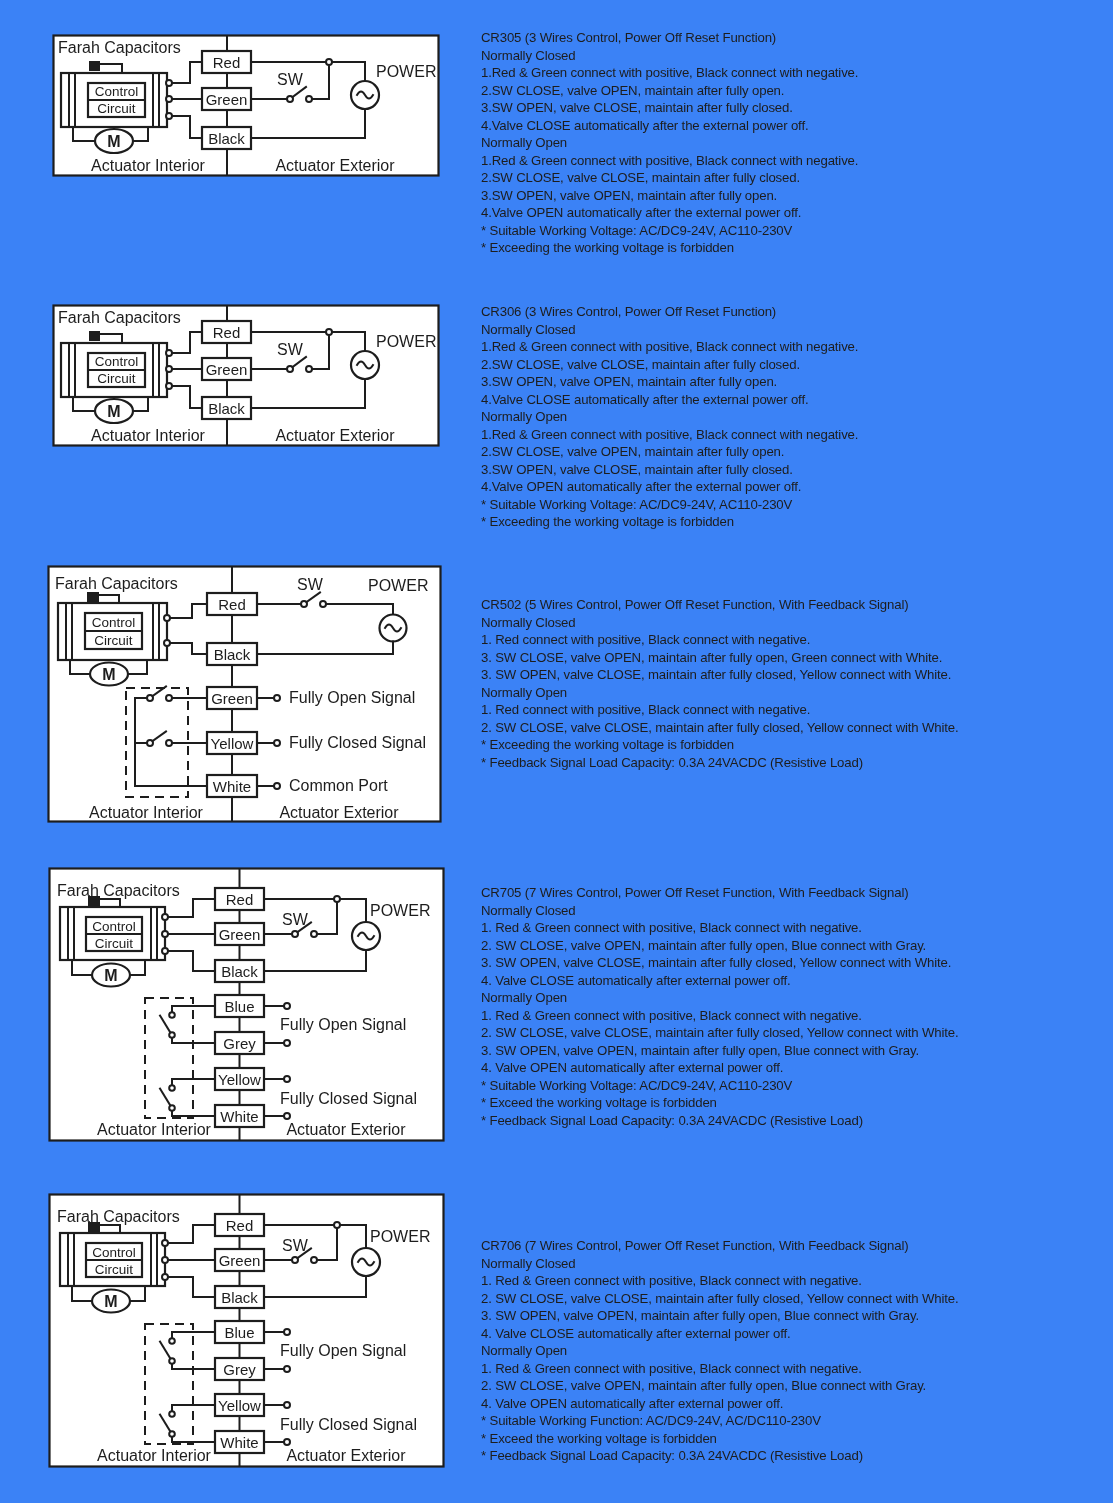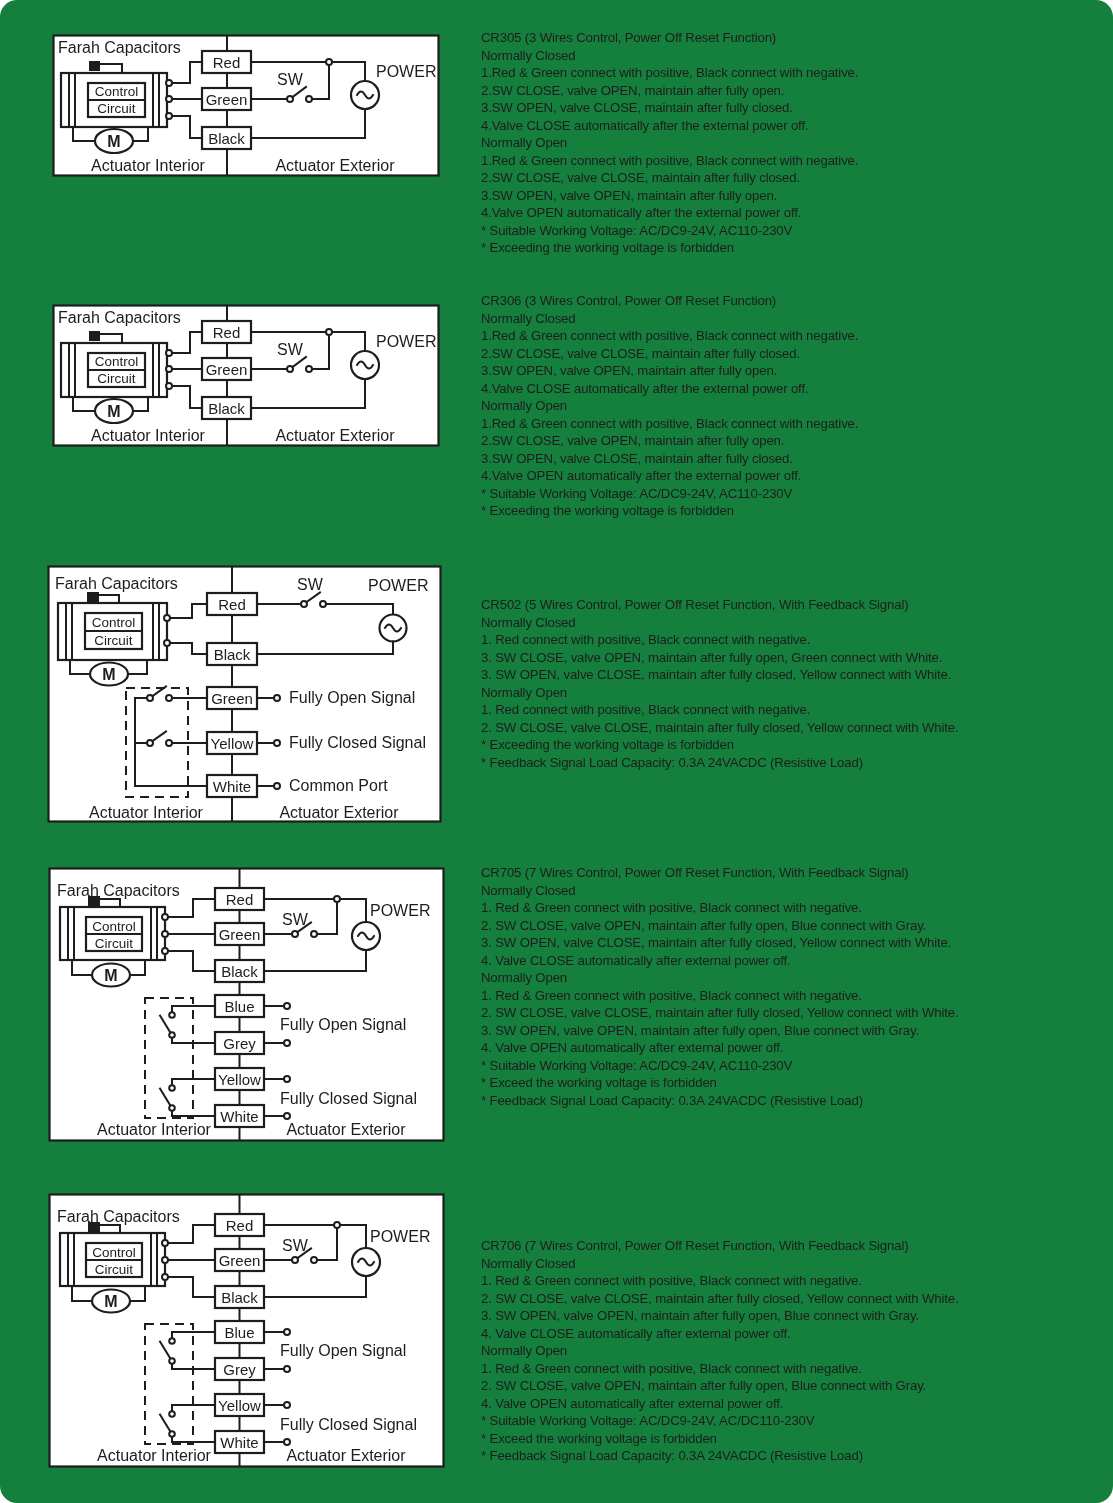--- a/index.html
+++ b/index.html
@@ -3,21 +3,21 @@
 <meta charset="utf-8">
 <style>
   * { margin:0; padding:0; box-sizing:border-box; }
   html,body { background:#ffffff; }
   body {
     position:relative;
     width:1113px; height:1503px;
     font-family:"Liberation Sans", sans-serif;
     color:#1d1d1d;
   }
-  .page { position:absolute; inset:0; background:#15803d;border-radius:17px; }
+  .page { position:absolute; inset:0; background:#3b82f6; }
   .section { position:absolute; left:0; top:0; width:100%; }
   svg.diagram { position:absolute; overflow:visible; }
   svg .w line, svg .w polyline, svg .w path {
     stroke:#1d1d1d; stroke-width:2; fill:none;
     stroke-linecap:square;
   }
   svg .w rect.box, svg .w circle.box, svg .w ellipse.box {
     stroke:#1d1d1d; stroke-width:2.2; fill:#ffffff;
   }
   svg .w rect.fill { fill:#1d1d1d; stroke:none; }
@@ -169,21 +169,21 @@
         <text x="62" y="113" font-size="16" font-weight="bold" text-anchor="middle">M</text>
         <text x="174.5" y="33.5" font-size="15" text-anchor="middle">Red</text>
         <text x="174.5" y="70.5" font-size="15" text-anchor="middle">Green</text>
         <text x="174.5" y="109.5" font-size="15" text-anchor="middle">Black</text>
         <text x="238" y="51" font-size="16" text-anchor="middle">SW</text>
         <text x="324" y="43" font-size="16">POWER</text>
         <text x="96" y="137" font-size="16" text-anchor="middle">Actuator Interior</text>
         <text x="283" y="137" font-size="16" text-anchor="middle">Actuator Exterior</text>
       </g>
     </svg>
-    <div class="textblock" style="top:292px">
+    <div class="textblock" style="top:303px">
       <div class="tline">CR306 (3 Wires Control, Power Off Reset Function)</div>
       <div>
           <div class="tline">Normally Closed</div>
           <div class="tline">1.Red &amp; Green connect with positive, Black connect with negative.</div>
           <div class="tline">2.SW CLOSE, valve CLOSE, maintain after fully closed.</div>
           <div class="tline">3.SW OPEN, valve OPEN, maintain after fully open.</div>
           <div class="tline">4.Valve CLOSE automatically after the external power off.</div>
           <div class="tline">Normally Open</div>
           <div class="tline">1.Red &amp; Green connect with positive, Black connect with negative.</div>
           <div class="tline">2.SW CLOSE, valve OPEN, maintain after fully open.</div>
@@ -385,21 +385,21 @@
         <text x="191.5" y="217.5" font-size="15" text-anchor="middle">Yellow</text>
         <text x="191.5" y="254.5" font-size="15" text-anchor="middle">White</text>
         <text x="247" y="58" font-size="16" text-anchor="middle">SW</text>
         <text x="322" y="49" font-size="16">POWER</text>
         <text x="232" y="163" font-size="16">Fully Open Signal</text>
         <text x="232" y="237" font-size="16">Fully Closed Signal</text>
         <text x="106" y="268" font-size="16" text-anchor="middle">Actuator Interior</text>
         <text x="298" y="268" font-size="16" text-anchor="middle">Actuator Exterior</text>
       </g>
     </svg>
-    <div class="textblock" style="top:864px">
+    <div class="textblock" style="top:884px">
       <div class="tline">CR705 (7 Wires Control, Power Off Reset Function, With Feedback Signal)</div>
       <div>
           <div class="tline">Normally Closed</div>
           <div class="tline">1. Red &amp; Green connect with positive, Black connect with negative.</div>
           <div class="tline">2. SW CLOSE, valve OPEN, maintain after fully open, Blue connect with Gray.</div>
           <div class="tline">3. SW OPEN, valve CLOSE, maintain after fully closed, Yellow connect with White.</div>
           <div class="tline">4. Valve CLOSE automatically after external power off.</div>
           <div class="tline">Normally Open</div>
           <div class="tline">1. Red &amp; Green connect with positive, Black connect with negative.</div>
           <div class="tline">2. SW CLOSE, valve CLOSE, maintain after fully closed, Yellow connect with White.</div>
@@ -513,20 +513,20 @@
       <div>
           <div class="tline">Normally Closed</div>
           <div class="tline">1. Red &amp; Green connect with positive, Black connect with negative.</div>
           <div class="tline">2. SW CLOSE, valve CLOSE, maintain after fully closed, Yellow connect with White.</div>
           <div class="tline">3. SW OPEN, valve OPEN, maintain after fully open, Blue connect with Gray.</div>
           <div class="tline">4. Valve CLOSE automatically after external power off.</div>
           <div class="tline">Normally Open</div>
           <div class="tline">1. Red &amp; Green connect with positive, Black connect with negative.</div>
           <div class="tline">2. SW CLOSE, valve OPEN, maintain after fully open, Blue connect with Gray.</div>
           <div class="tline">4. Valve OPEN automatically after external power off.</div>
-          <div class="tline">* Suitable Working Voltage: AC/DC9-24V, AC/DC110-230V</div>
+          <div class="tline">* Suitable Working Function: AC/DC9-24V, AC/DC110-230V</div>
           <div class="tline">* Exceed the working voltage is forbidden</div>
           <div class="tline">* Feedback Signal Load Capacity: 0.3A 24VACDC (Resistive Load)</div>
         </div>
     </div>
   </div>
 
 </div>
 
 </body></html>

